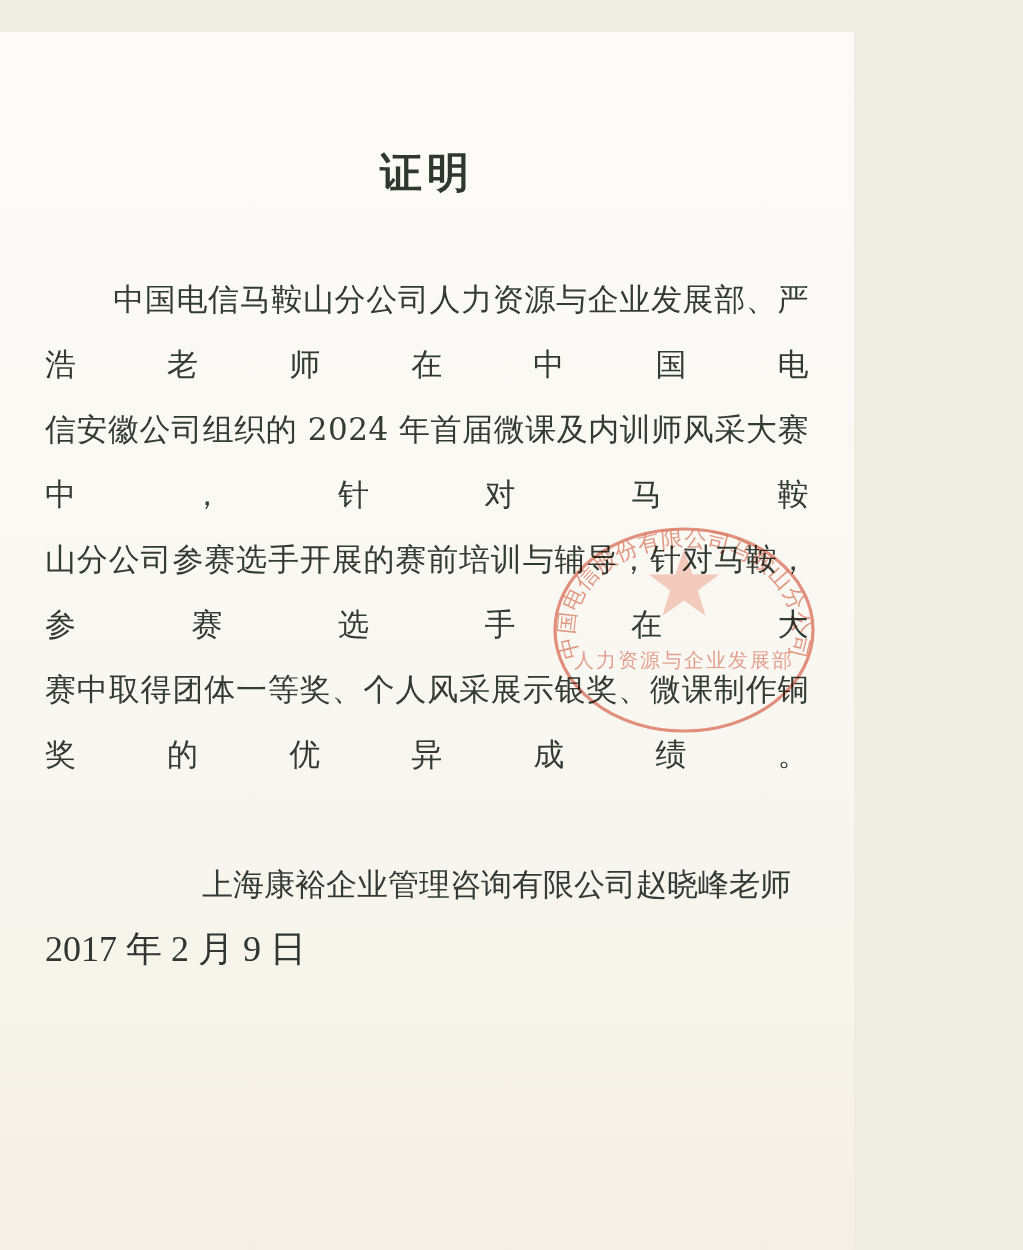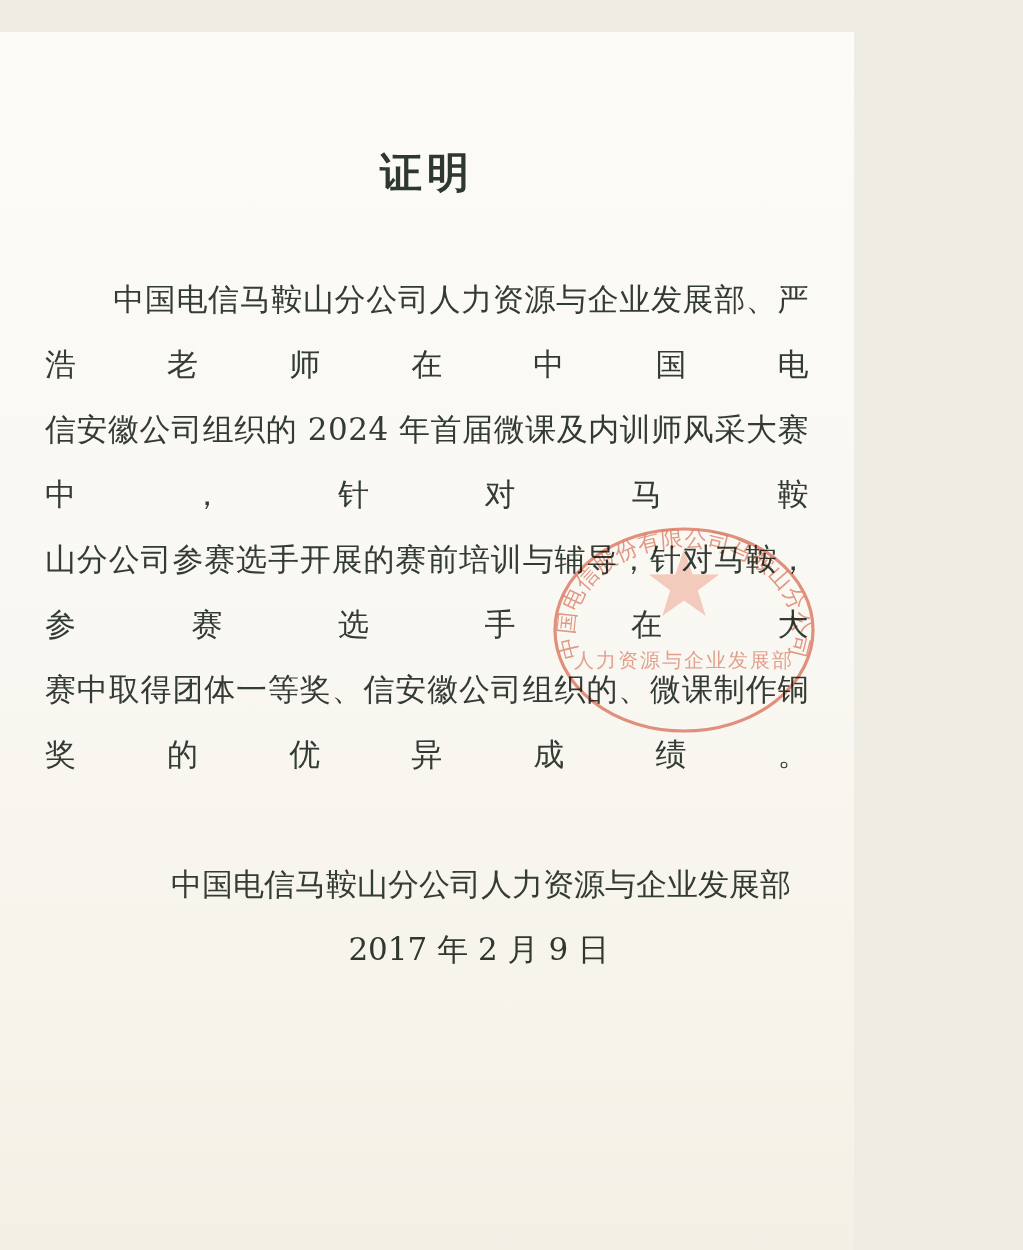--- a/index.html
+++ b/index.html
@@ -46,25 +46,26 @@
   .signature-line{
     margin:65px 0 0 0;
     font-size:31px;
     line-height:65px;
     text-align:right;
     padding-right:18px;
     color:#333c34;
   }
   .date-line{
     margin:0;
-    font-size:31px;
+    font-size:36px;
     line-height:65px;
-    text-align:right;
+    text-align:left;
     padding-right:200px;
     color:#2f372f;
+    font-family:Liberation Serif, serif;
   }
   .seal{
     position:absolute;
     left:548px;
     top:492px;
     width:272px;
     height:212px;
     mix-blend-mode:multiply;
     opacity:0.9;
     filter:blur(0.3px);
@@ -76,24 +77,24 @@
 <body>
 
 <div class="page">
 
   <h1 class="title">证明</h1>
 
   <div class="body-block">
     <p class="body-line indent">中国电信马鞍山分公司人力资源与企业发展部、严浩老师在中国电</p>
     <p class="body-line">信安徽公司组织的 2024 年首届微课及内训师风采大赛中，针对马鞍</p>
     <p class="body-line">山分公司参赛选手开展的赛前培训与辅导，针对马鞍，参赛选手在大</p>
-    <p class="body-line">赛中取得团体一等奖、信安徽公司组织的、微课制作铜奖的优异成绩。</p>
+    <p class="body-line">赛中取得团体一等奖、个人风采展示银奖、微课制作铜奖的优异成绩。</p>
   </div>
 
-  <p class="signature-line">中国电信马鞍山分公司人力资源与企业发展部</p>
+  <p class="signature-line">上海康裕企业管理咨询有限公司赵晓峰老师</p>
 
   <p class="date-line">2017 年 2 月 9 日</p>
 
   <div class="seal">
     <svg viewBox="0 0 272 212" xmlns="http://www.w3.org/2000/svg">
       <ellipse cx="136" cy="106" rx="129" ry="101" fill="none" stroke="#dc6a52" stroke-width="3.2" opacity="0.8"></ellipse>
       <path id="sealArcPath" d="M 36.3 141.5 A 110 84 0 1 1 235.7 141.5" fill="none"></path>
       <text font-size="22" letter-spacing="0.5" fill="#db7258" opacity="0.78" font-family="DejaVu Serif, Liberation Serif, serif">
         <textPath href="#sealArcPath" startOffset="50%" text-anchor="middle">中国电信股份有限公司马鞍山分公司</textPath>
       </text>

